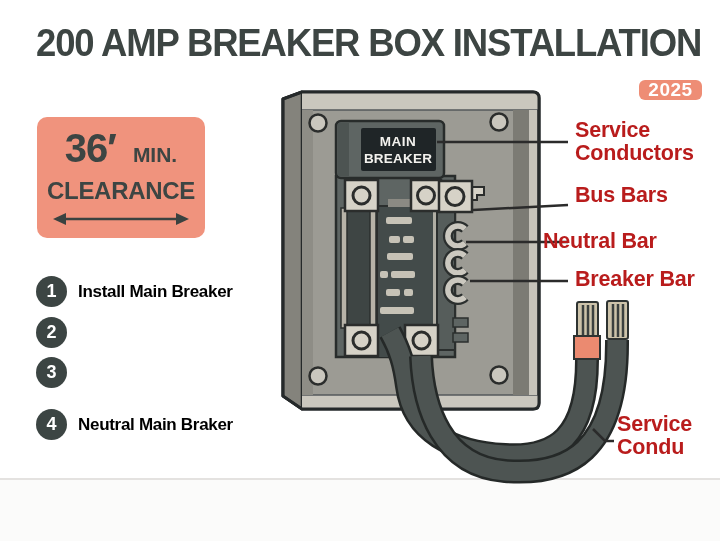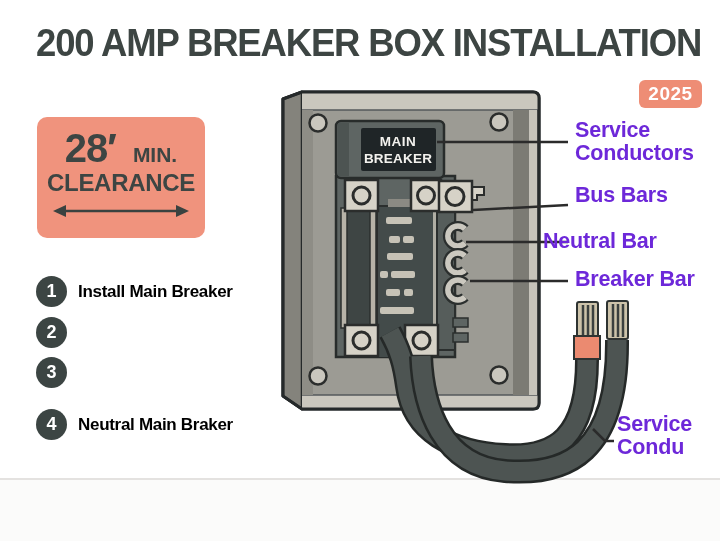--- a/index.html
+++ b/index.html
@@ -7,45 +7,45 @@
     position:relative; width:720px; height:541px; background:#ffffff;
     font-family:"Liberation Sans", sans-serif; overflow:hidden;text-decoration:underline;
   }
   .title {
     position:absolute; left:36px; top:22px; margin:0;
     font-size:38px; font-weight:bold; color:#3d4543;
     letter-spacing:-1.2px; white-space:nowrap;
     transform:scaleX(0.96); transform-origin:left center;
   }
   .year-badge {
-    position:absolute; left:639px; top:80px; width:63px; height:28px;
+    position:absolute; left:639px; top:80px; width:63px; height:20px;
     background:#ee8d75; color:#ffffff; font-weight:bold; font-size:19px;
     border-radius:6px; display:flex; align-items:center; justify-content:center;
     letter-spacing:0.5px;
   }
   .clearance {
     position:absolute; left:37px; top:117px; width:168px; height:121px;
     background:#f0937d; border-radius:10px; color:#3d4543; text-align:center;
   }
   .cl-line1 { margin-top:11px; line-height:1; }
   .cl-big { font-size:40px; font-weight:bold; letter-spacing:-1px; }
   .cl-min { font-size:21px; font-weight:bold; margin-left:17px; }
-  .cl-line2 { font-size:24px; font-weight:bold; margin-top:1px; letter-spacing:-0.3px; }
+  .cl-line2 { font-size:24px; font-weight:bold; margin-top:9px; letter-spacing:-0.3px; }
   .cl-arrow { display:block; margin:5px auto 0; }
   .step { position:absolute; left:36px; display:flex; align-items:center; gap:11px; }
   .step-num {
     width:31px; height:31px; border-radius:50%; background:#3c4543; color:#fff;
     font-weight:bold; font-size:18px; display:flex; align-items:center; justify-content:center;
     flex:0 0 31px;
   }
   .step-label { font-size:17px; font-weight:bold; color:#000000; letter-spacing:-0.3px; white-space:nowrap; }
   #step-1 { top:276px; } #step-2 { top:317px; } #step-3 { top:357px; } #step-4 { top:409px; }
   .diagram-svg { position:absolute; left:0; top:0; }
   .callout {
-    position:absolute; font-weight:bold; color:#6d28d9; font-size:21.5px;
+    position:absolute; font-weight:bold; color:#b91c1c; font-size:21.5px;
     line-height:1.08; white-space:pre-line; letter-spacing:-0.2px;
   }
   #co-service { left:575px; top:119px; }
   #co-bus     { left:575px; top:184px; }
   #co-neutral { left:543px; top:230px; }
   #co-ground  { left:575px; top:268px; }
   #co-conduit { left:617px; top:413px; }
   .footer-strip {
     position:absolute; left:0; top:478px; width:720px; height:63px;
     background:#fbfbfa; border-top:2px solid #e4e2e0;
@@ -56,21 +56,21 @@
 <body>
 
 <div class="canvas">
 
   <h1 class="title">200 AMP BREAKER BOX INSTALLATION</h1>
 
   <div class="year-badge">2025</div>
 
   <div class="clearance">
     <div class="cl-line1">
-      <span class="cl-big">28′</span><span class="cl-min">MIN.</span>
+      <span class="cl-big">36′</span><span class="cl-min">MIN.</span>
     </div>
     <div class="cl-line2">CLEARANCE</div>
     <svg class="cl-arrow" width="140" height="18" viewBox="0 0 140 18">
       <line x1="12" y1="9" x2="128" y2="9" stroke="#3a4240" stroke-width="2.5"></line>
       <polygon points="2,9 15,3 15,15" fill="#3a4240"></polygon>
       <polygon points="138,9 125,3 125,15" fill="#3a4240"></polygon>
     </svg>
   </div>
 
   <div class="step" id="step-1">

